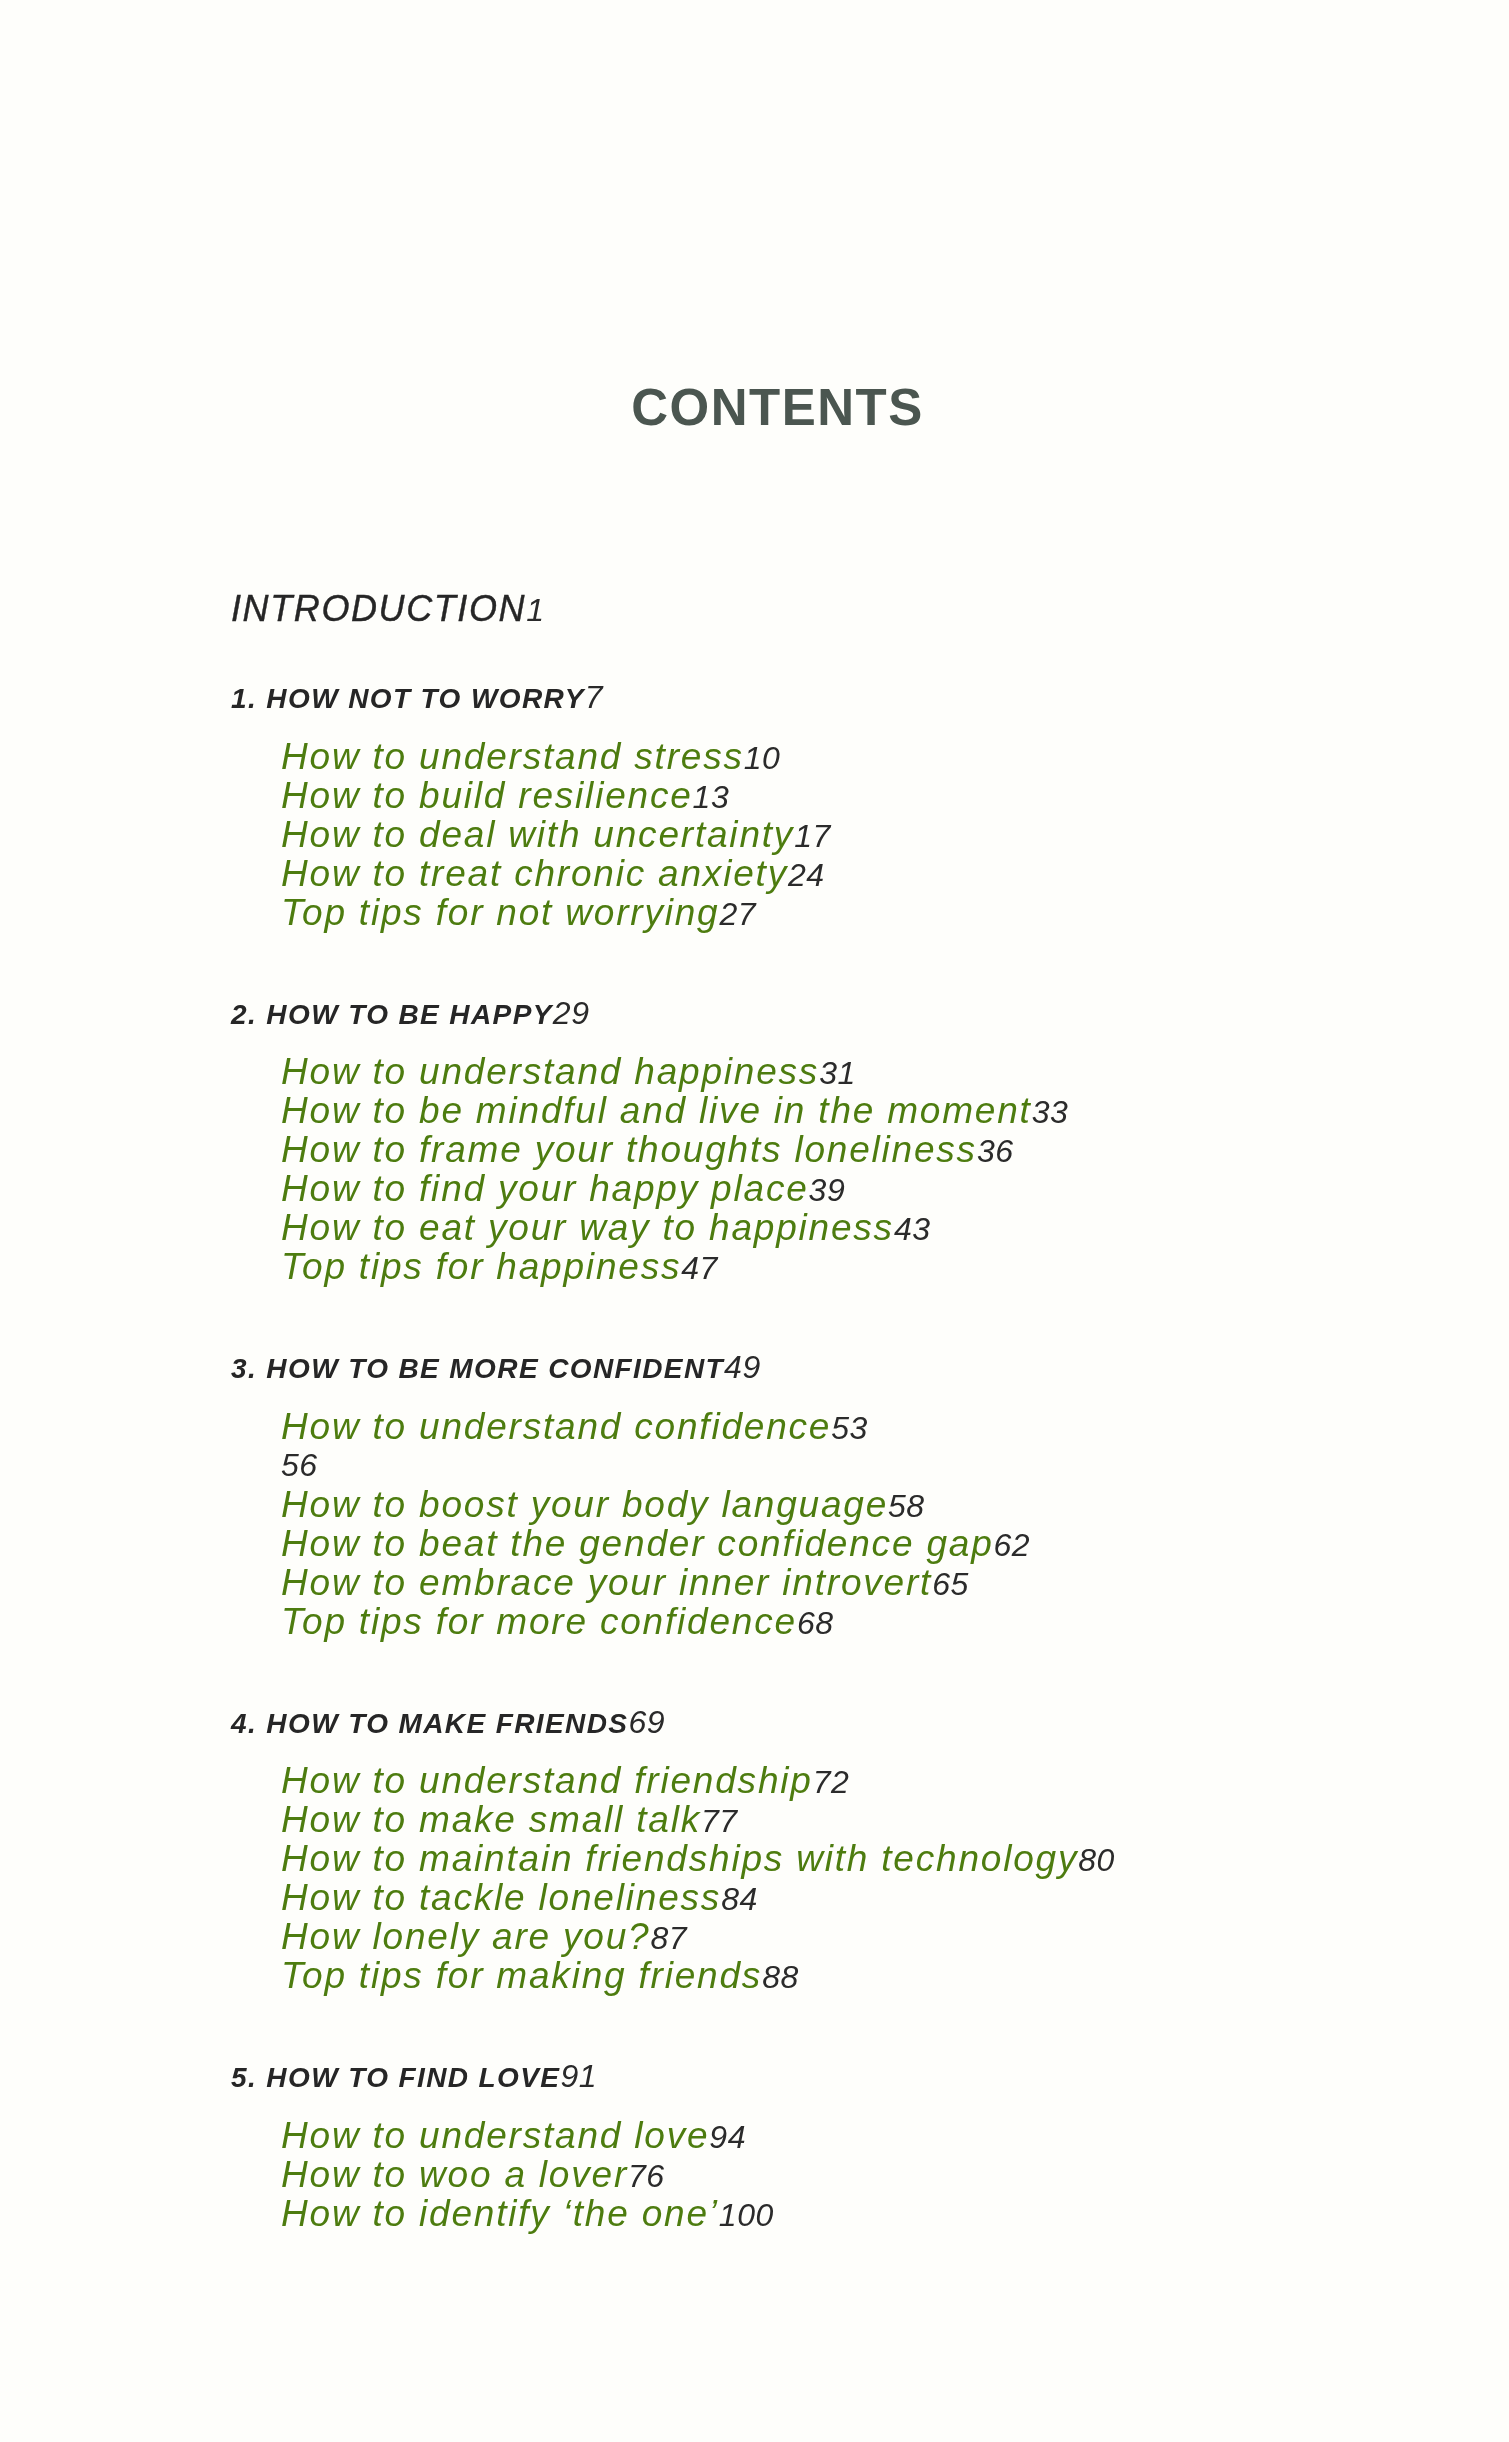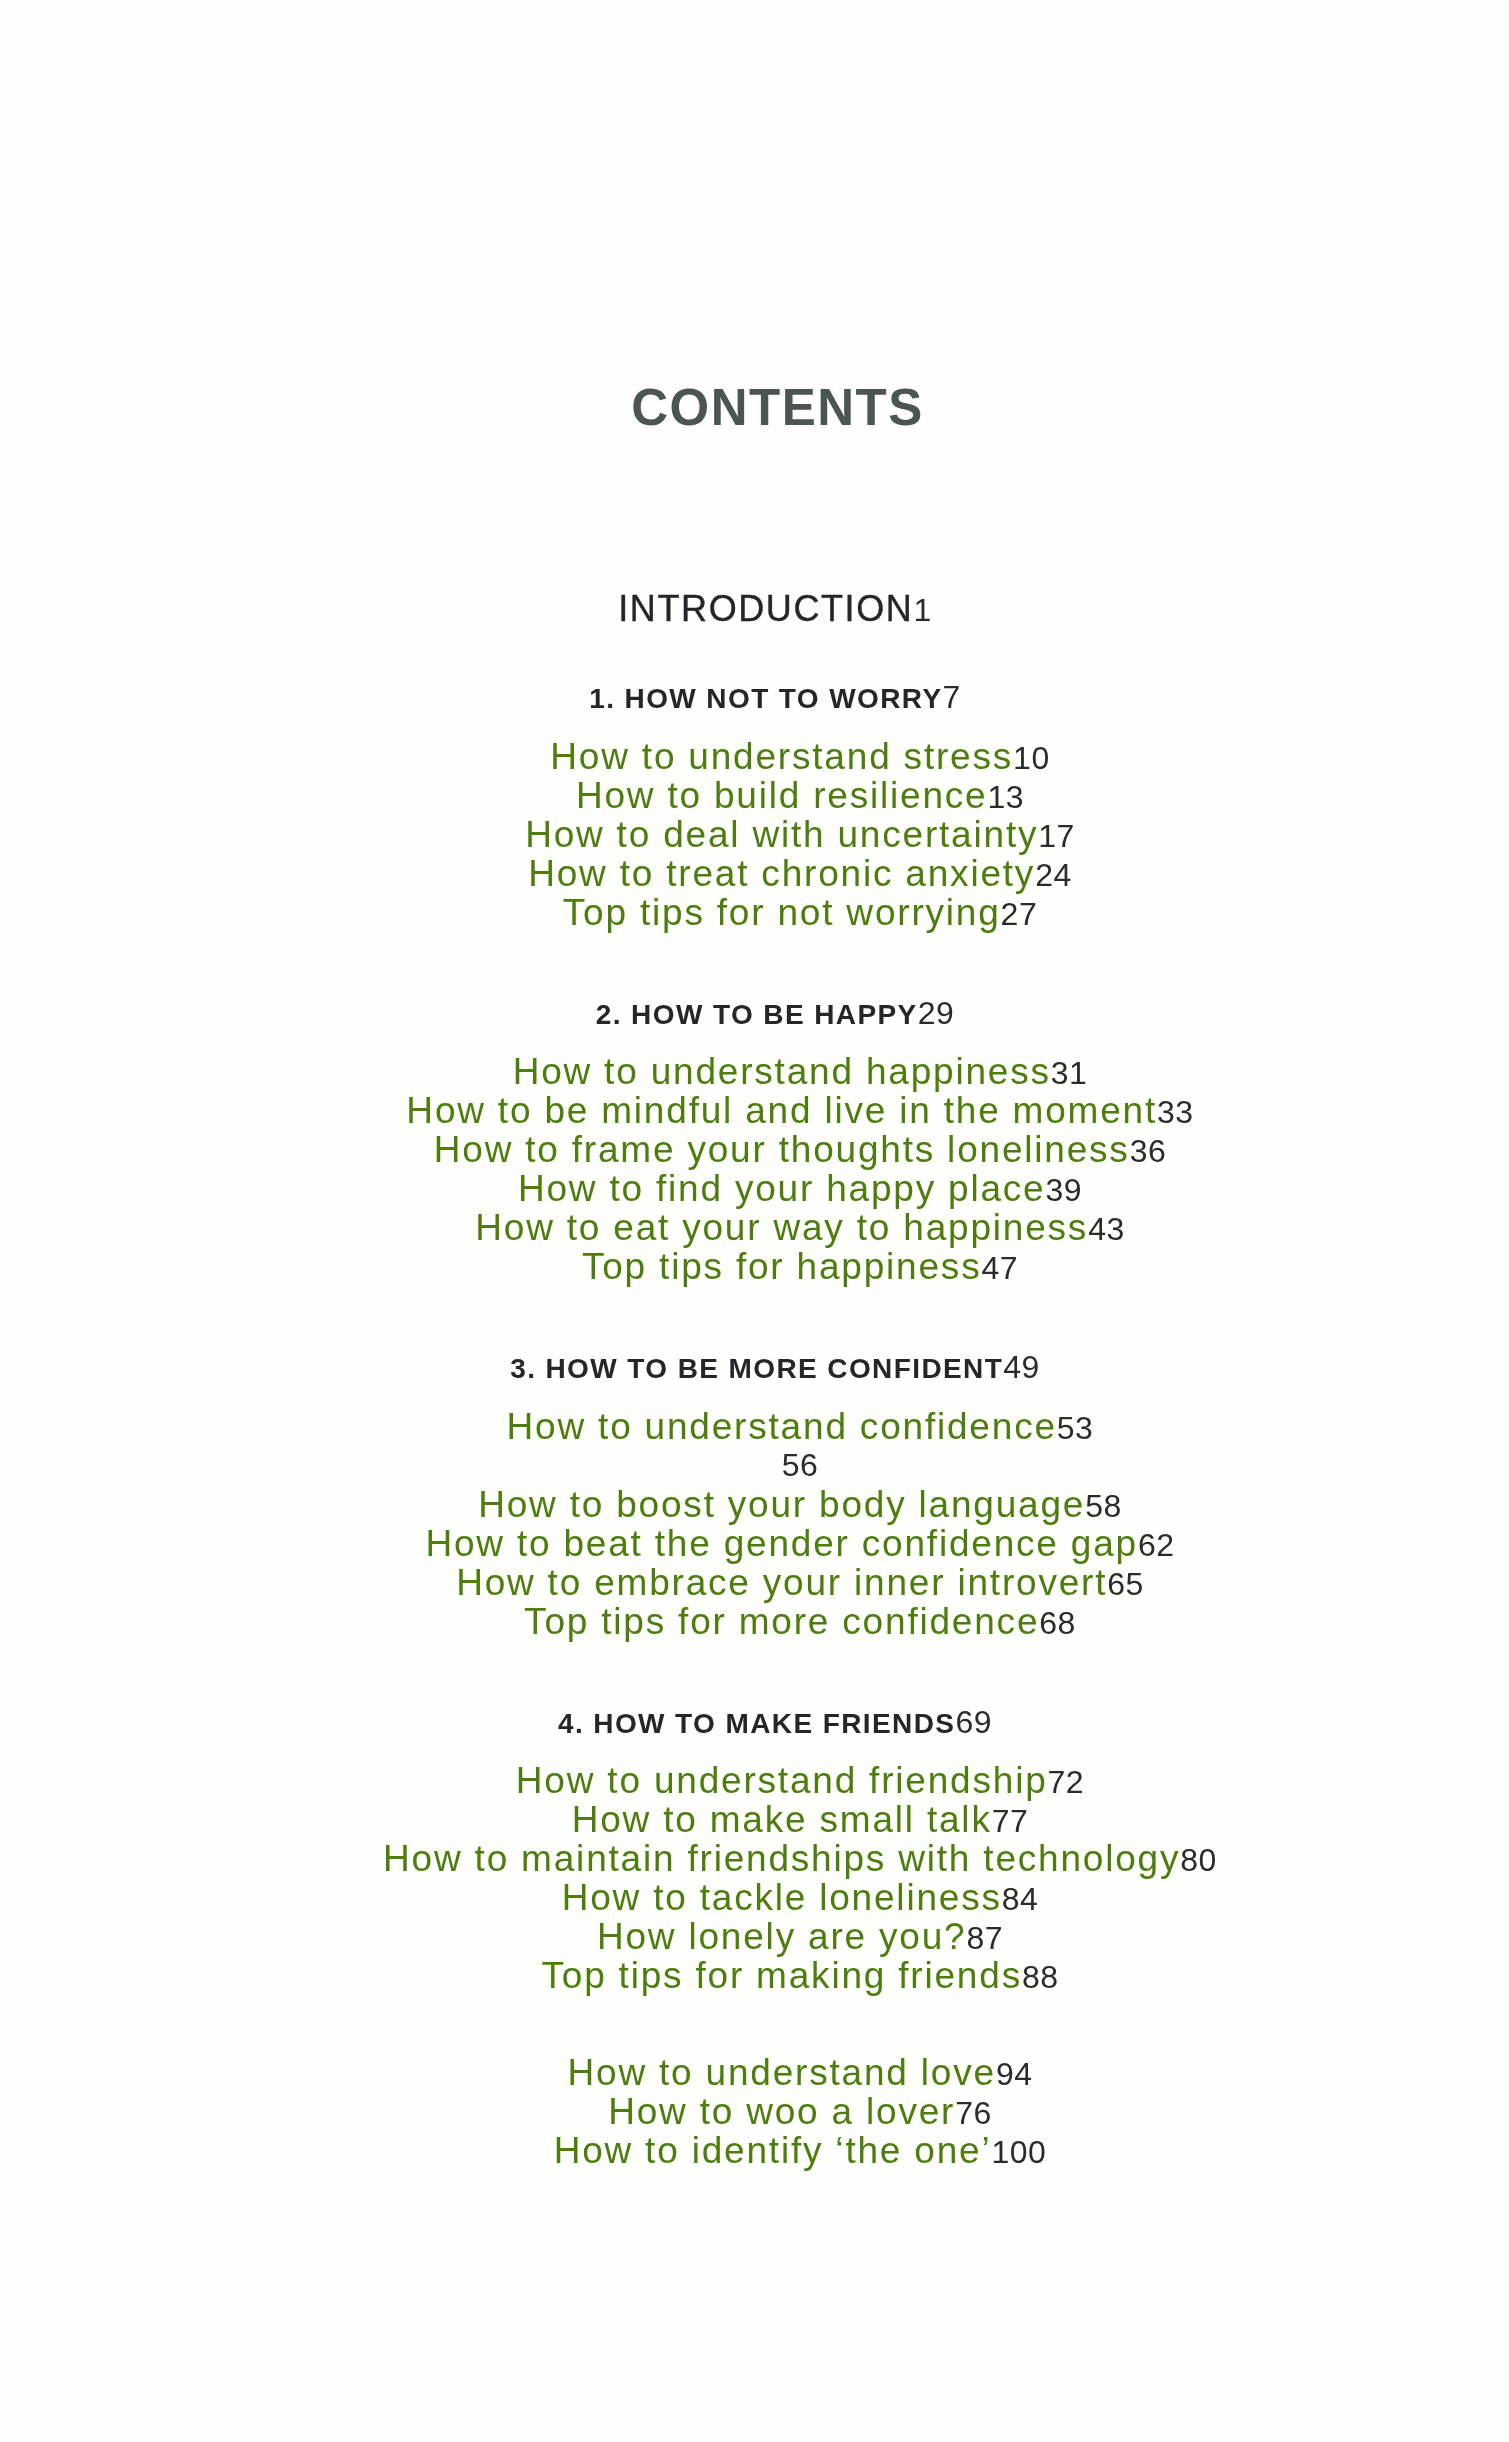--- a/index.html
+++ b/index.html
@@ -34,22 +34,23 @@
     line-height: 55px;
   }
   .toc {
     position: absolute;
     left: 231px;
     top: 585px;
     width: 1088px;
   }
   .row {
     display: flex;
-    justify-content: center;
+    justify-content: flex-start;
     align-items: baseline;
+    font-style: italic;
   }
   .intro-row {
     height: 47px;
     line-height: 47px;
     margin-bottom: 42px;
   }
   .heading-row {
     height: 47px;
     line-height: 47px;
     margin-bottom: 15.6px;
@@ -230,20 +231,24 @@
             <span class="sub-page">87</span>
           </div>
         <div class="row sub-row">
             <span class="sub-label">Top tips for making friends</span>
             <span class="sub-page">88</span>
           </div>
       </div>
     </div>
 
     <div class="section">
+      <div class="row heading-row">
+        <span class="heading-label">5. HOW TO FIND LOVE</span>
+        <span class="heading-page">91</span>
+      </div>
       <div class="subs">
         <div class="row sub-row">
             <span class="sub-label">How to understand love</span>
             <span class="sub-page">94</span>
           </div>
         <div class="row sub-row">
             <span class="sub-label">How to woo a lover</span>
             <span class="sub-page">76</span>
           </div>
         <div class="row sub-row">

